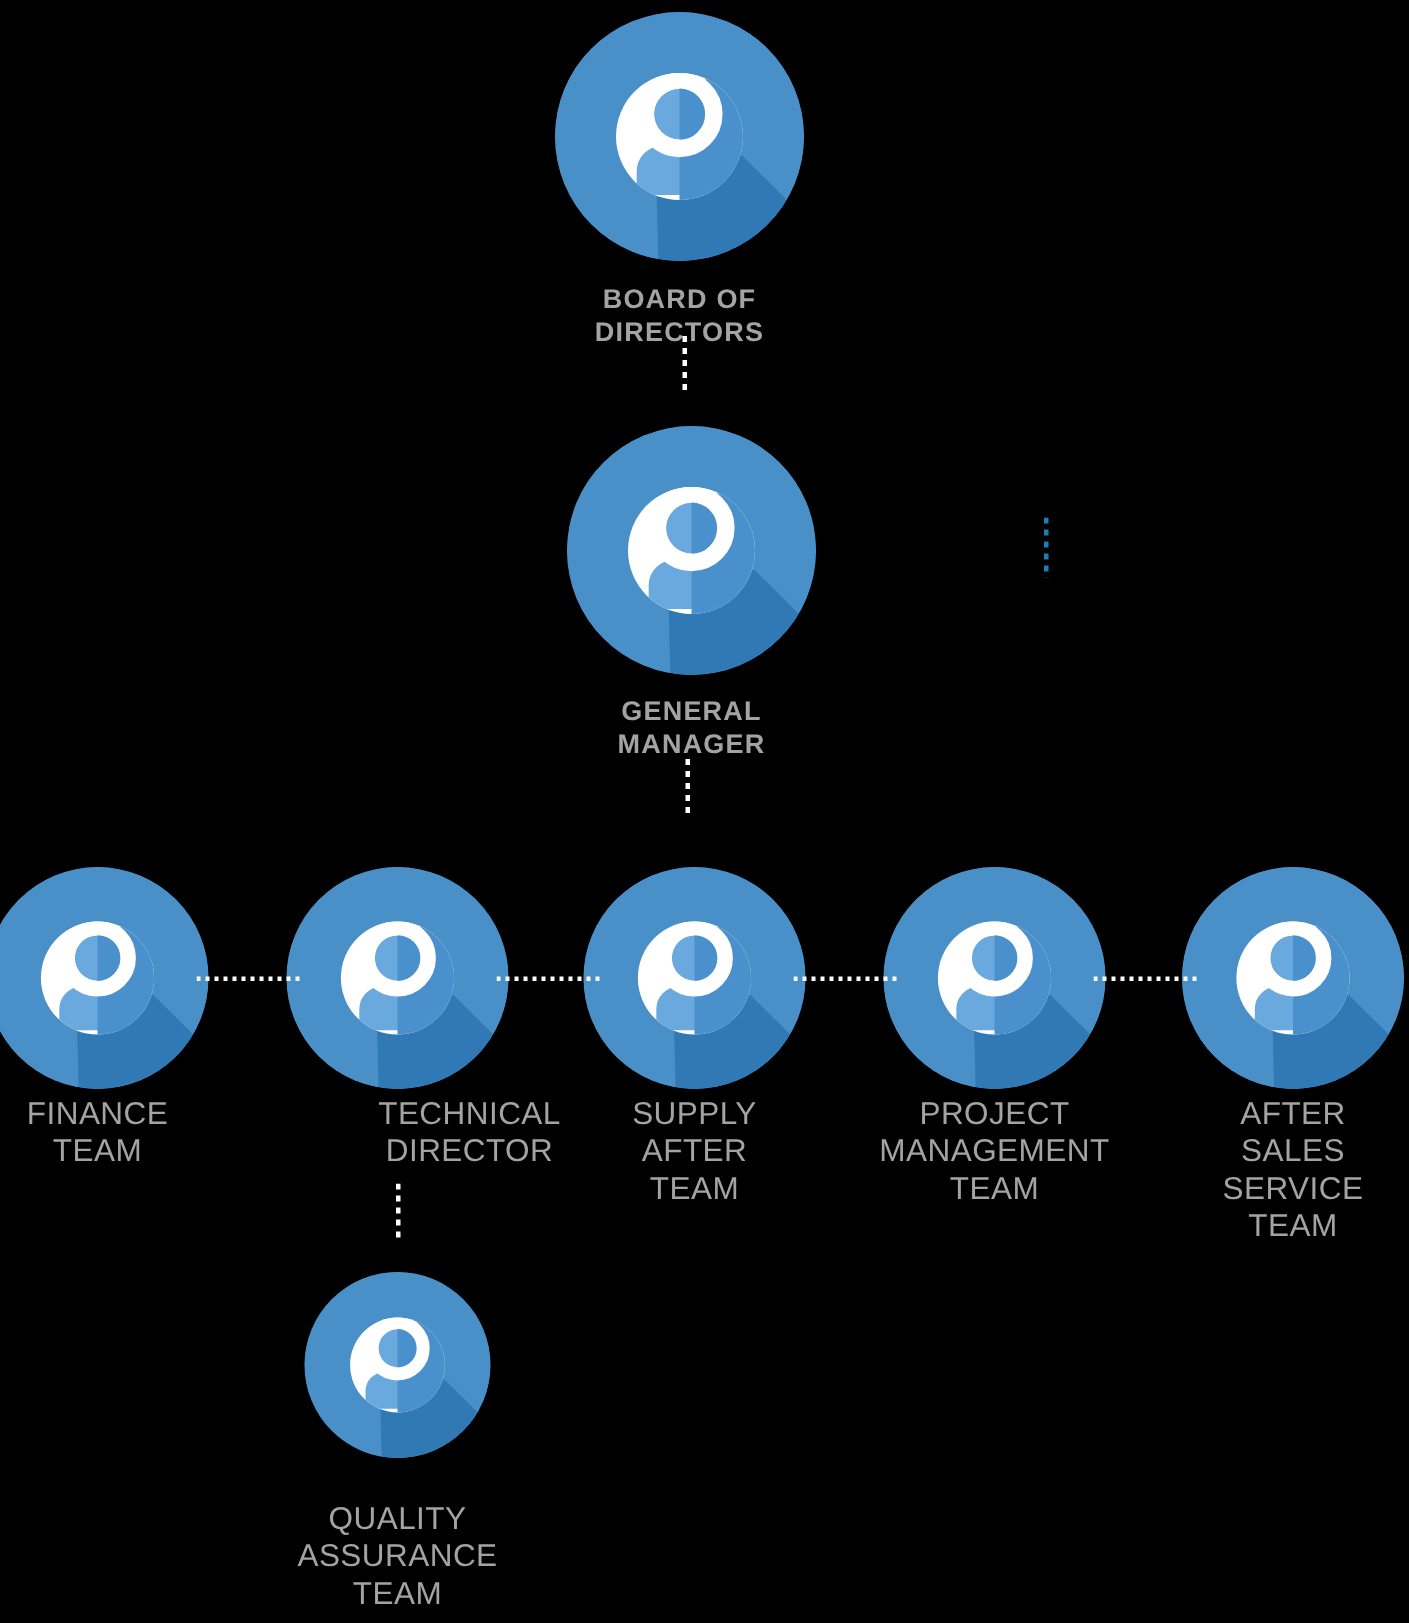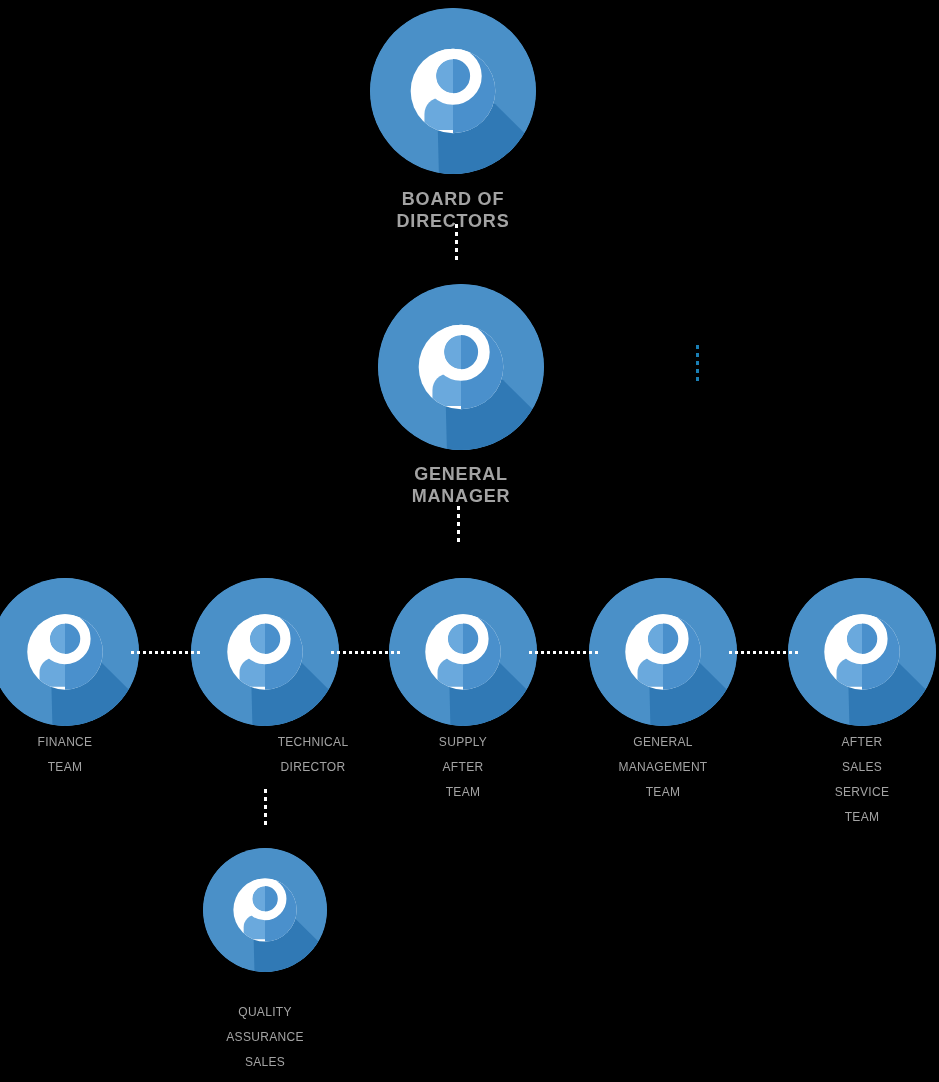--- a/index.html
+++ b/index.html
@@ -52,21 +52,21 @@
     letter-spacing: 0.3px;
     user-select: none;
   }
   .label.lvl-top {
     font-size: 18px;
     font-weight: bold;
     letter-spacing: 0.8px;
     line-height: 22px;
   }
   .label.lvl-sub {
-    font-size: 12px;
+    font-size: 21px;
     font-weight: normal;
   }
 
   
   .conn-v {
     position: absolute;
     width: 3px;
     background-image: linear-gradient(to bottom,
         #ffffff 0px, #ffffff 4px,
         rgba(0,0,0,0) 4px, rgba(0,0,0,0) 8px);
@@ -243,21 +243,21 @@
       <circle cx="50" cy="50" r="25.5" fill="#ffffff"></circle>
       <g clip-path="url(#cp5)">
         <circle cx="50" cy="41" r="10.2" fill="#6aa9dd"></circle>
         <path d="M32.8,73.5 v-9.6 a10,10 0 0 1 10,-10 h14.4 a10,10 0 0 1 10,10 v9.6 z" fill="#6aa9dd"></path>
         <rect x="50" y="27" width="30" height="50" fill="#4a90cc"></rect>
         <circle cx="50" cy="41" r="13.8" fill="none" stroke="#ffffff" stroke-width="7"></circle>
       </g>
     </g>
   </svg>
       </div>
-      <div class="label lvl-sub" style="top: 730px;">GENERAL
+      <div class="label lvl-sub" style="top: 730px;">PROJECT
 MANAGEMENT
 TEAM</div>
     </div>
     <div class="node" style="left: 862px; top: 0px;">
       <div class="avatar" style="width: 148px; height: 148px; top: 578px;">
   <svg viewBox="0 0 100 100" xmlns="http://www.w3.org/2000/svg">
     <defs>
       <clipPath id="cl6">
               <circle cx="50" cy="50" r="50"></circle>
             </clipPath>
@@ -301,21 +301,21 @@
         <circle cx="50" cy="41" r="10.2" fill="#6aa9dd"></circle>
         <path d="M32.8,73.5 v-9.6 a10,10 0 0 1 10,-10 h14.4 a10,10 0 0 1 10,10 v9.6 z" fill="#6aa9dd"></path>
         <rect x="50" y="27" width="30" height="50" fill="#4a90cc"></rect>
         <circle cx="50" cy="41" r="13.8" fill="none" stroke="#ffffff" stroke-width="7"></circle>
       </g>
     </g>
   </svg>
       </div>
       <div class="label lvl-sub" style="top: 1000px;">QUALITY
 ASSURANCE
-SALES</div>
+TEAM</div>
     </div>
     <div class="conn-v" style="left: 455px; top: 224px; height: 38px;"></div>
     <div class="conn-v" style="left: 457px; top: 506px; height: 40px;"></div>
     <div class="conn-v" style="left: 264px; top: 789px; height: 38px;"></div>
     <div class="conn-v accent" style="left: 696px; top: 345px; height: 40px;"></div>
     <div class="conn-h" style="left: 131px; top: 651px; width: 71px;"></div>
     <div class="conn-h" style="left: 331px; top: 651px; width: 70px;"></div>
     <div class="conn-h" style="left: 529px; top: 651px; width: 71px;"></div>
     <div class="conn-h" style="left: 729px; top: 651px; width: 70px;"></div>
   </div>

